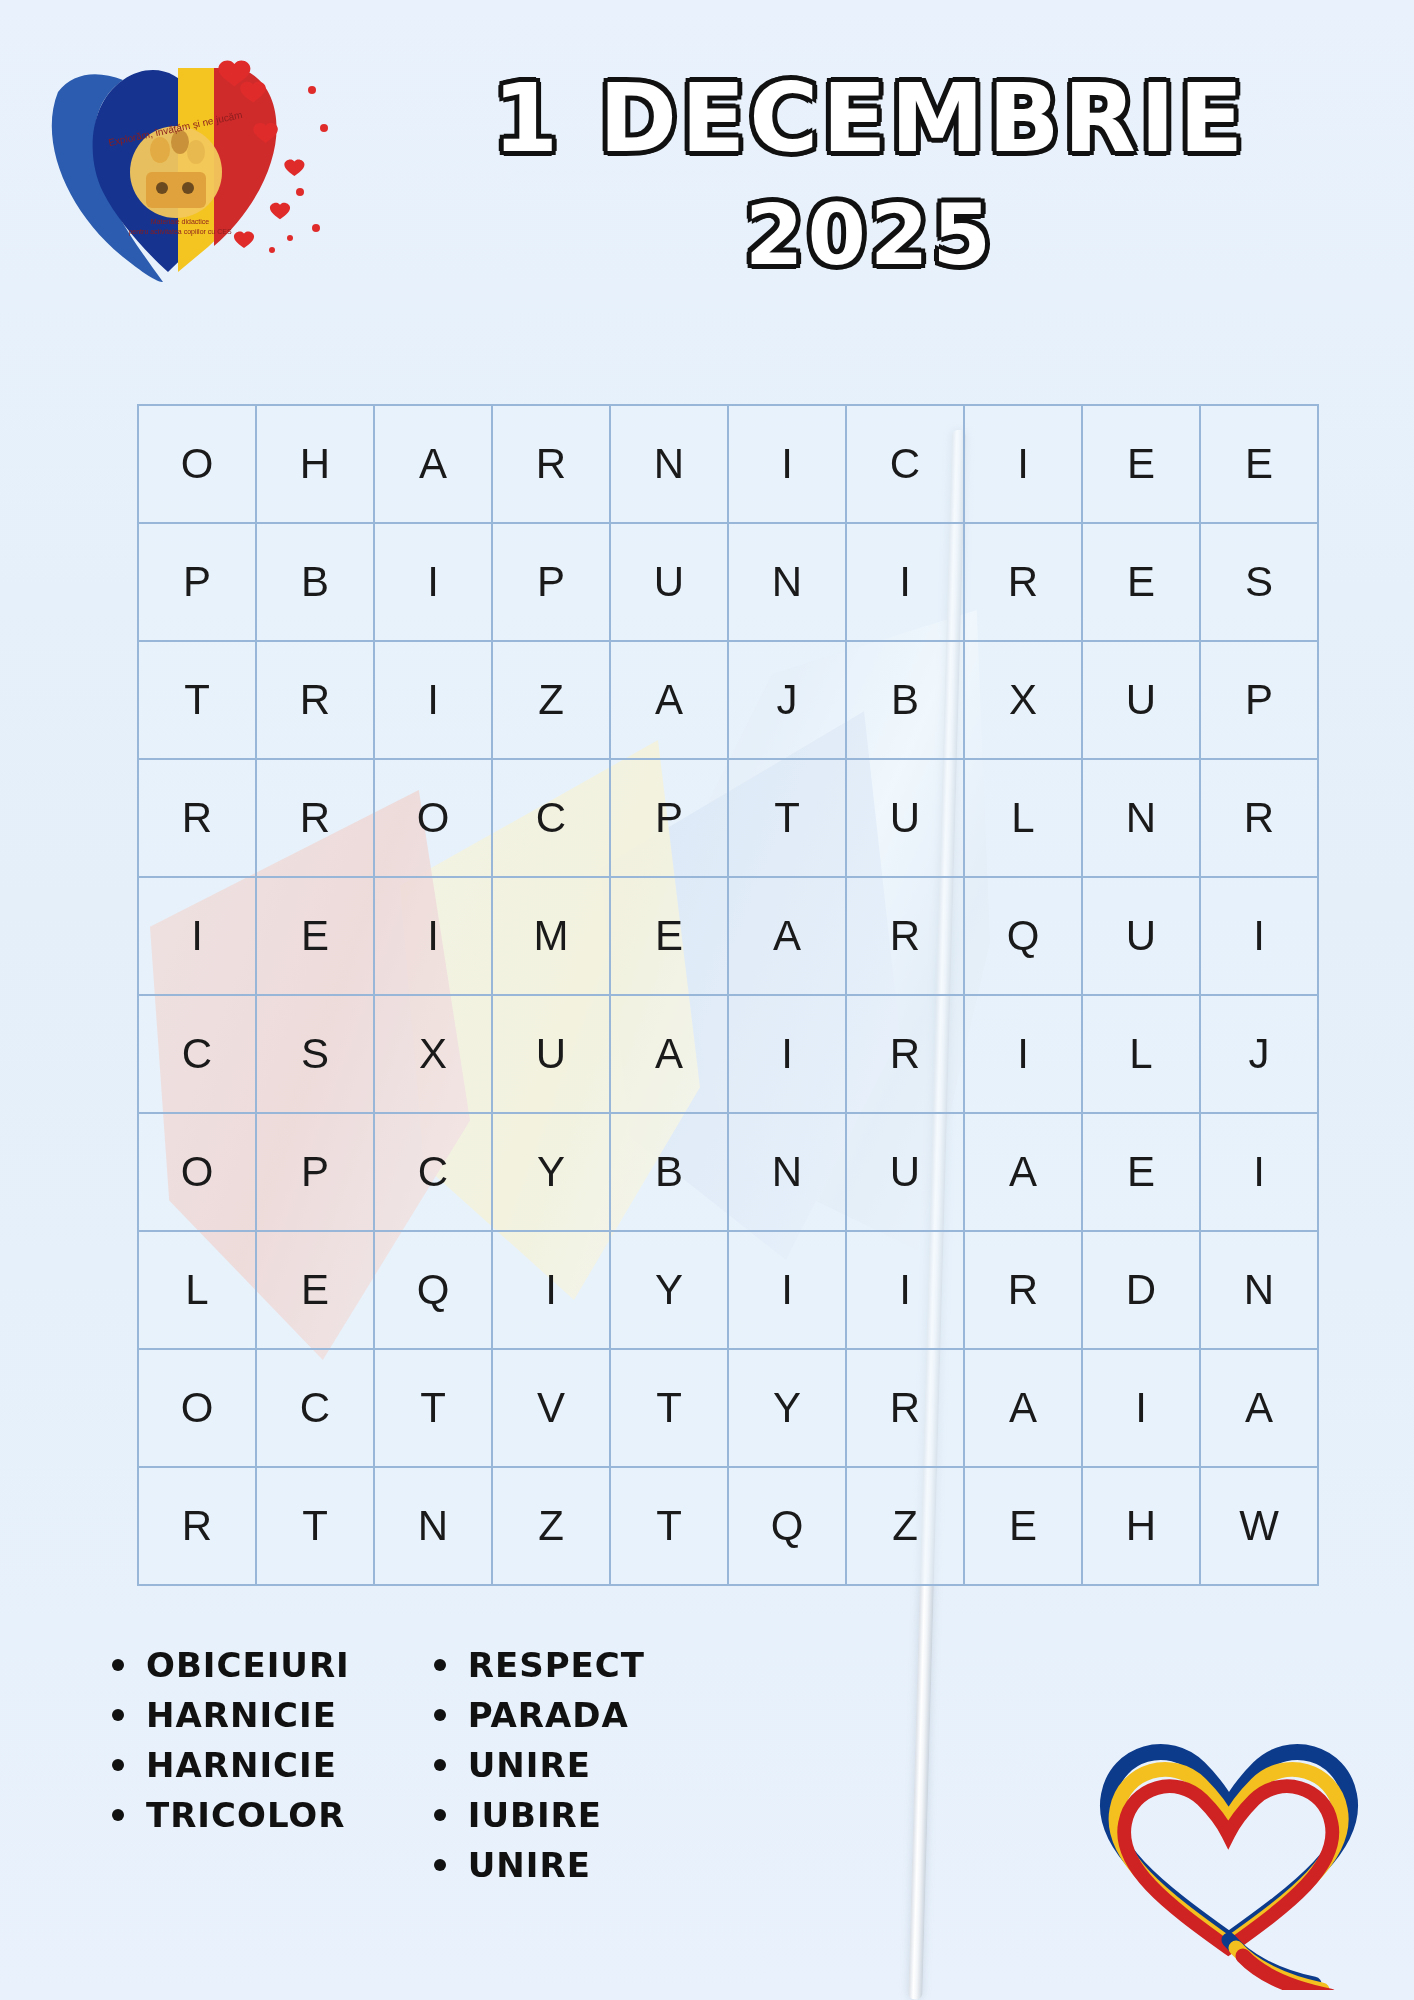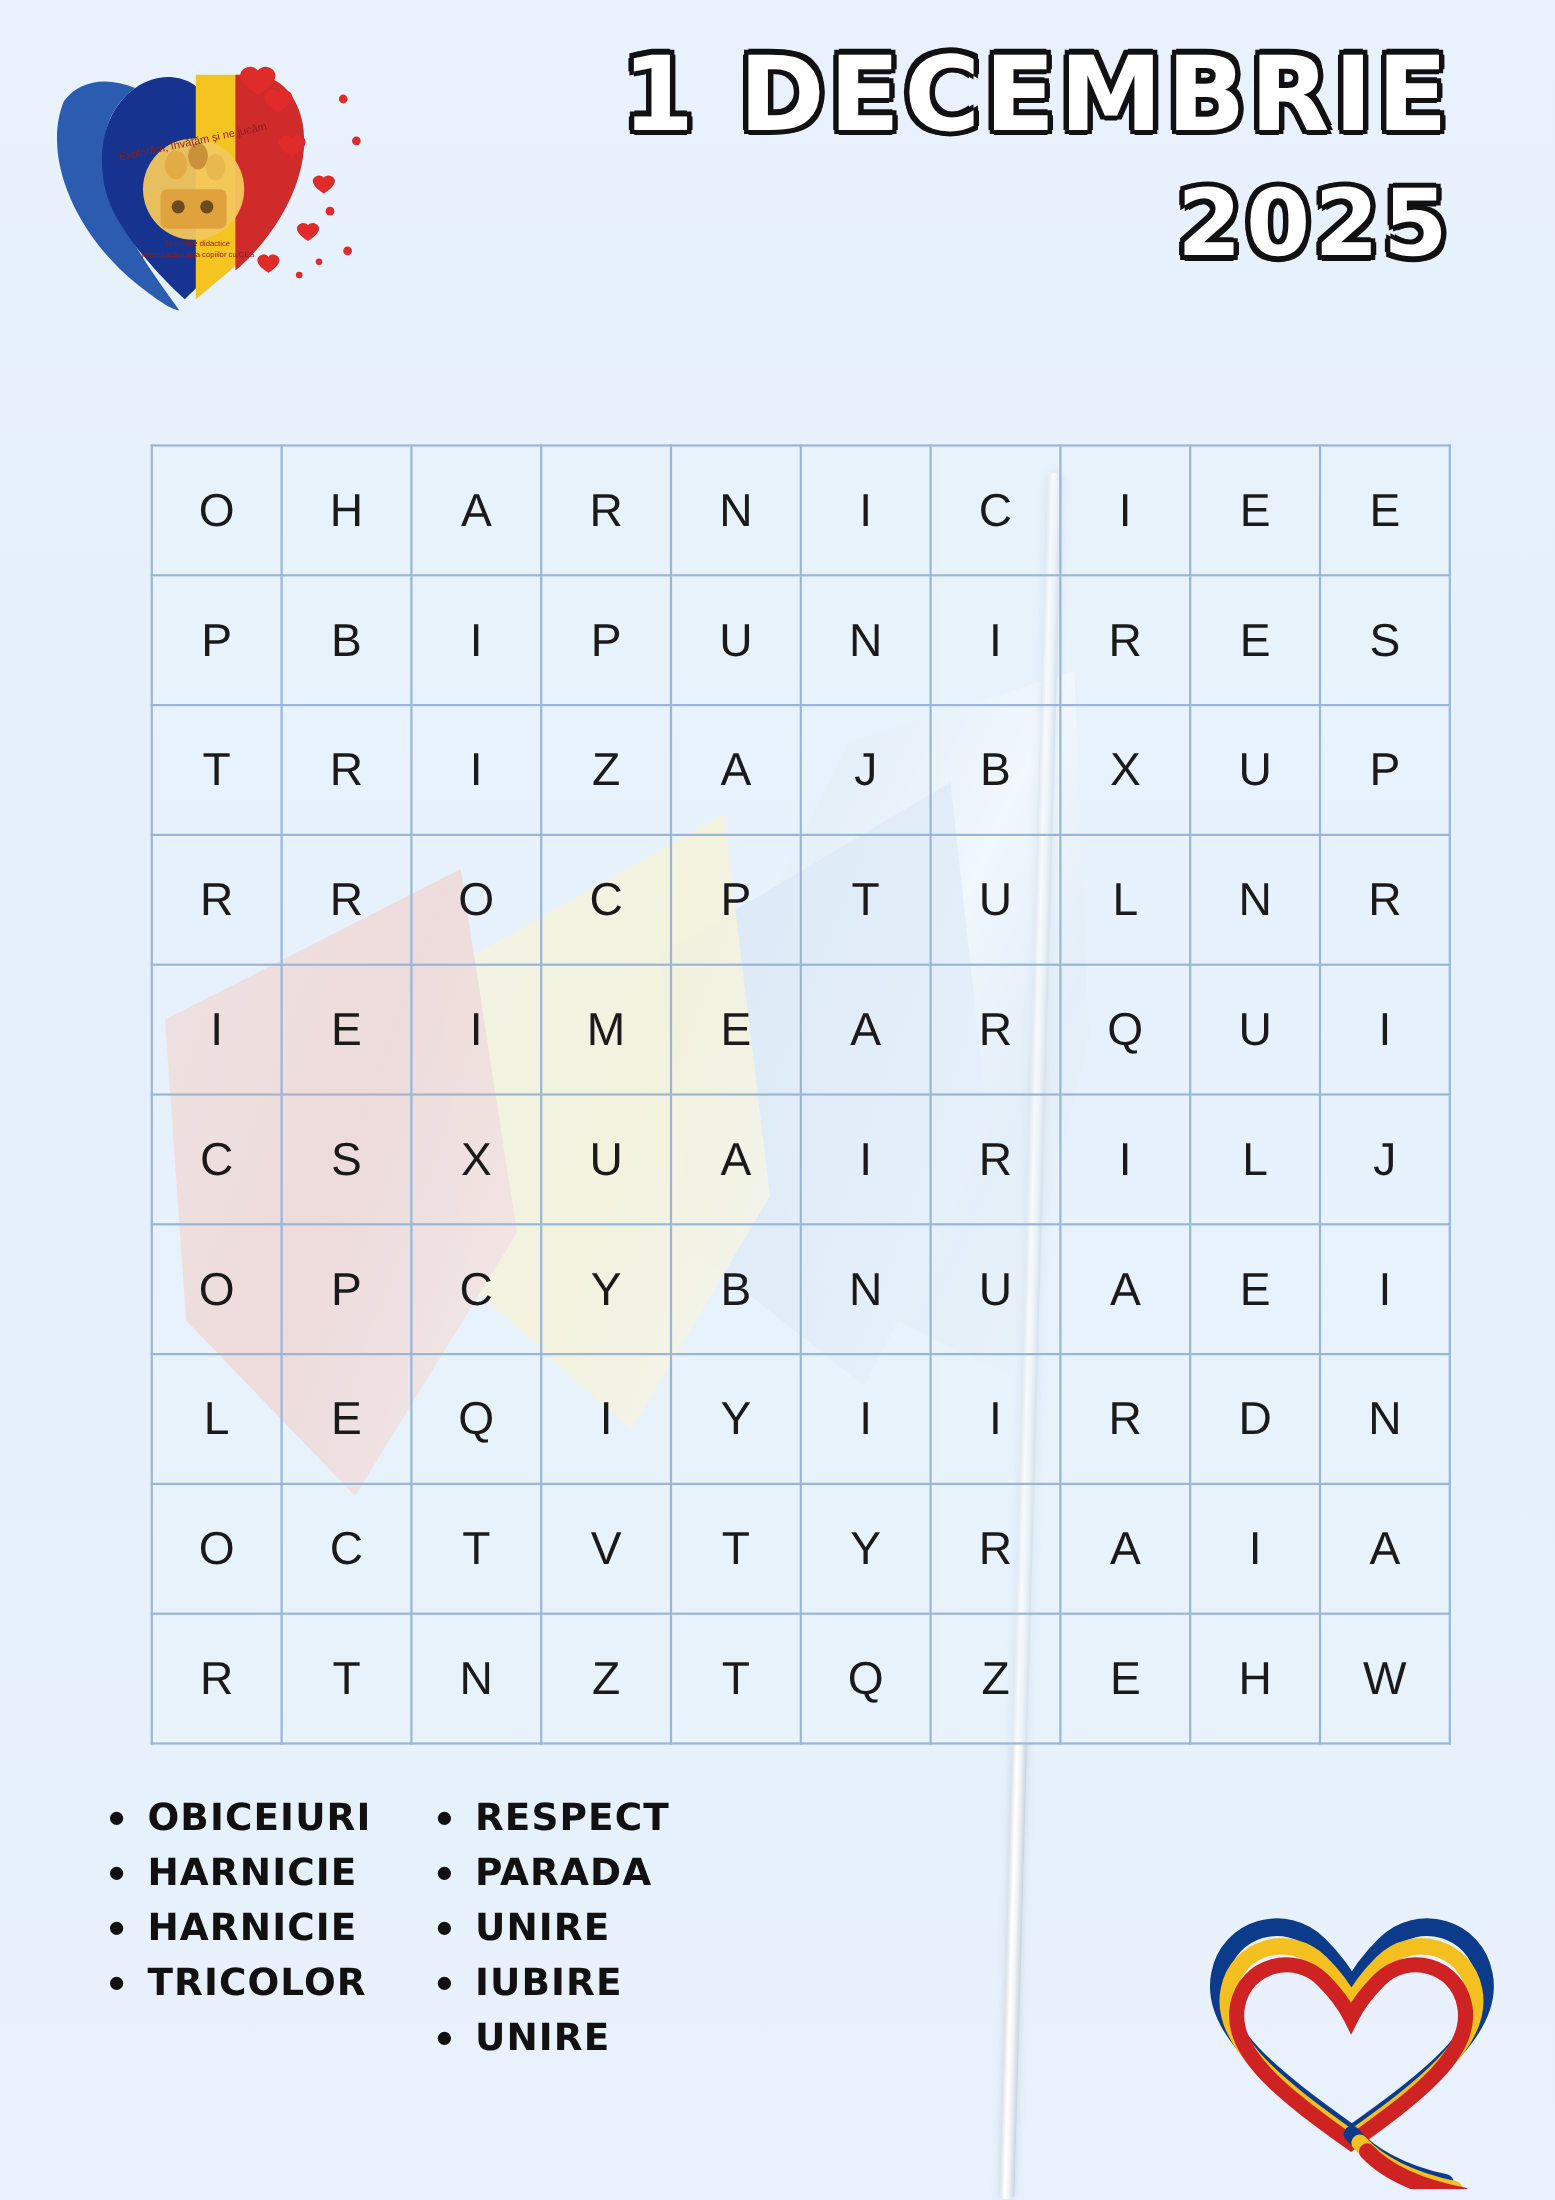--- a/index.html
+++ b/index.html
@@ -93,23 +93,23 @@
   .logo {
     position: absolute;
     left: 28px;
     top: 32px;
     width: 300px;
     height: 255px;
   }
   .title {
     position: absolute;
     left: 420px;
-    top: 36px;
+    top: 68px;
     width: 900px;
-    text-align: right;
+    text-align: center;
     font-family: "DejaVu Sans", sans-serif;
     font-weight: bold;
     font-size: 94px;
     letter-spacing: 4px;
     line-height: 1.08;
     color: #ffffff;
     text-shadow:
       -4px -4px 0 #111, 4px -4px 0 #111, -4px 4px 0 #111, 4px 4px 0 #111,
       -5px 0 0 #111, 5px 0 0 #111, 0 -5px 0 #111, 0 5px 0 #111;
   }
@@ -147,21 +147,21 @@
   .words {
     position: absolute;
     left: 100px;
     top: 1628px;
     width: 700px;
     display: flex;
     gap: 60px;
   }
   .words ul {
     list-style: none;
-    margin: 0;
+    margin: 12px;
     padding: 0;
   }
   .words li {
     display: flex;
     align-items: center;
     font-family: "DejaVu Sans", sans-serif;
     font-weight: bold;
     font-size: 34px;
     letter-spacing: 1px;
     color: #111;

